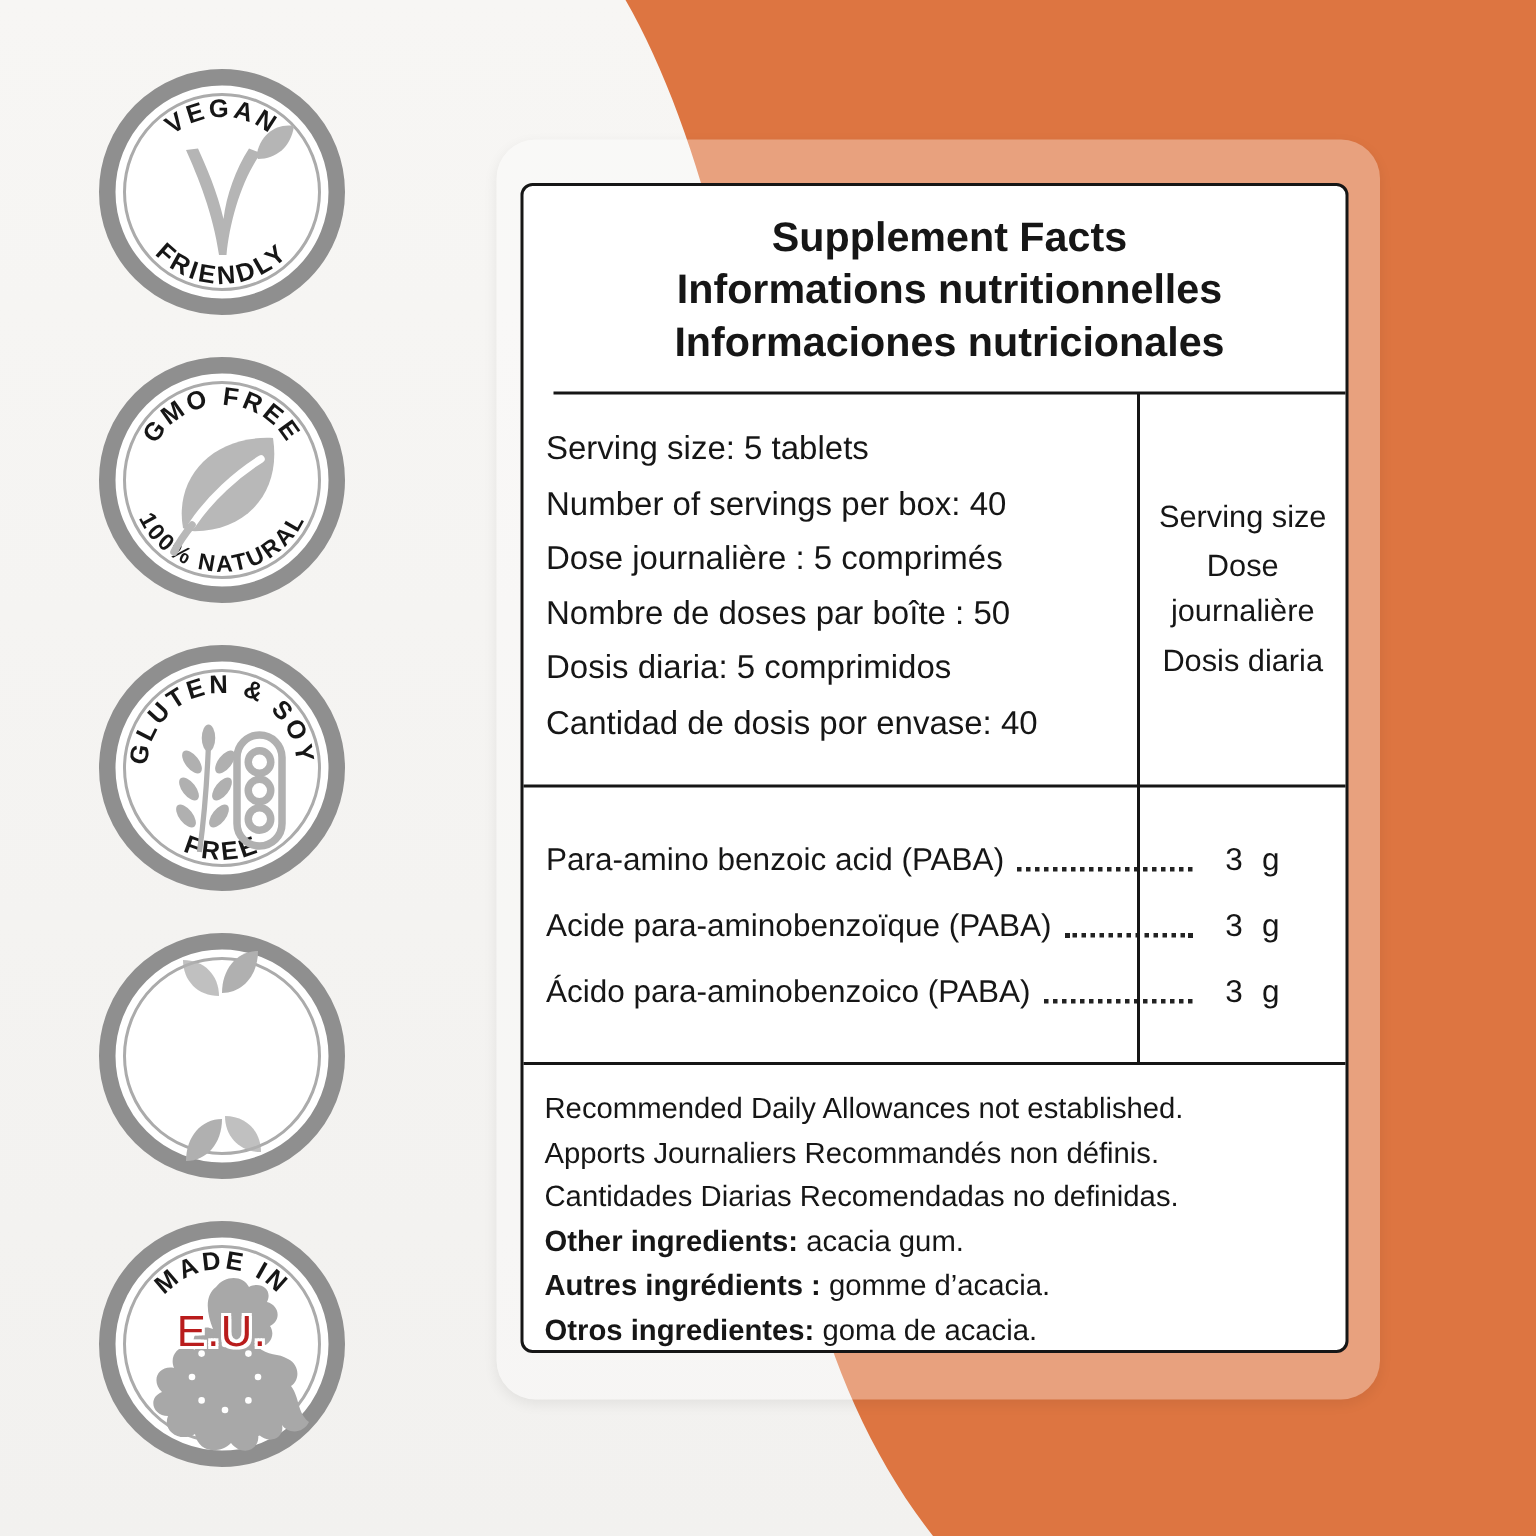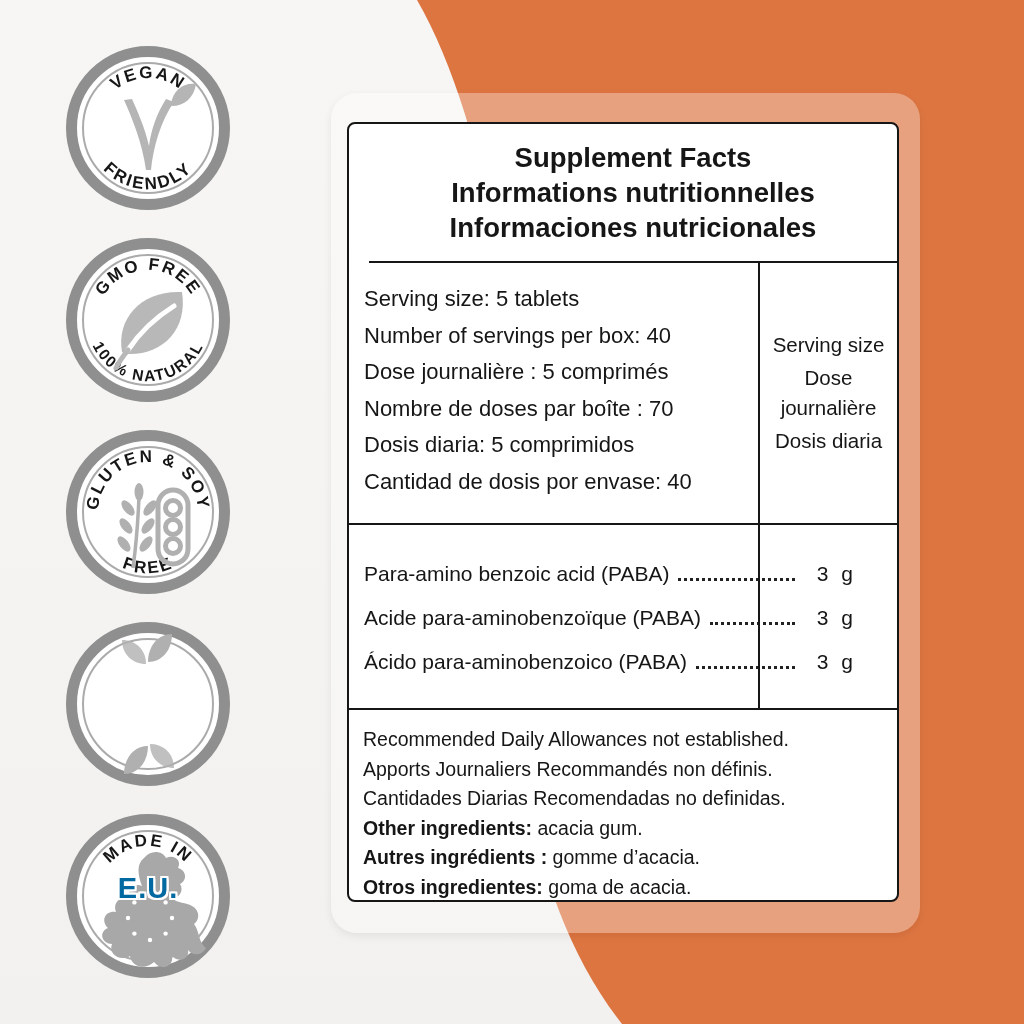--- a/index.html
+++ b/index.html
@@ -34,21 +34,21 @@
     background:#ffffff;border:11px solid #8f8f8f;box-sizing:border-box;z-index:3;}
   .badge-inner-ring{position:absolute;inset:5px;border:2px solid #ababab;border-radius:50%;}
   .badge-svg{position:absolute;left:-11px;top:-11px;width:164px;height:164px;}
   .arc-text{font-weight:bold;font-size:17px;letter-spacing:2.2px;fill:#161616;
     font-family:"Liberation Sans","DejaVu Sans",sans-serif;}
   .arc-sm{font-size:15.5px;letter-spacing:1.8px;}
   .badge-caption{position:absolute;inset:0;display:flex;flex-direction:column;align-items:center;
     justify-content:center;text-align:center;font-weight:bold;font-size:14.5px;line-height:22px;
     letter-spacing:0.4px;color:#222;z-index:2;}
   .eu-text{position:absolute;inset:0;display:flex;align-items:center;justify-content:center;
-    font-weight:bold;font-size:29px;letter-spacing:1px;color:#0369a1;z-index:2;
+    font-weight:normal;font-size:29px;letter-spacing:1px;color:#b91c1c;z-index:2;
     text-shadow:-2px 0 0 #fff,2px 0 0 #fff,0 -2px 0 #fff,0 2px 0 #fff,-2px -2px 0 #fff,2px 2px 0 #fff,-2px 2px 0 #fff,2px -2px 0 #fff;
     transform:translateY(-8px);}
   b{font-weight:bold;}
 </style>
 </head>
 <body>
 
 <div class="stage">
 
   <svg class="orange-svg" width="1024" height="1024" viewBox="0 0 1024 1024">
@@ -164,21 +164,21 @@
         <span>Supplement Facts</span>
         <span>Informations nutritionnelles</span>
         <span>Informaciones nutricionales</span>
       </div>
 
       <div class="sec-serving">
         <div class="serving-left">
           <div>Serving size: 5 tablets</div>
           <div>Number of servings per box: 40</div>
           <div>Dose journalière : 5 comprimés</div>
-          <div>Nombre de doses par boîte : 70</div>
+          <div>Nombre de doses par boîte : 50</div>
           <div>Dosis diaria: 5 comprimidos</div>
           <div>Cantidad de dosis por envase: 40</div>
         </div>
         <div class="serving-right">
           <div>Serving size</div>
           <div>Dose journalière</div>
           <div>Dosis diaria</div>
         </div>
       </div>
 

